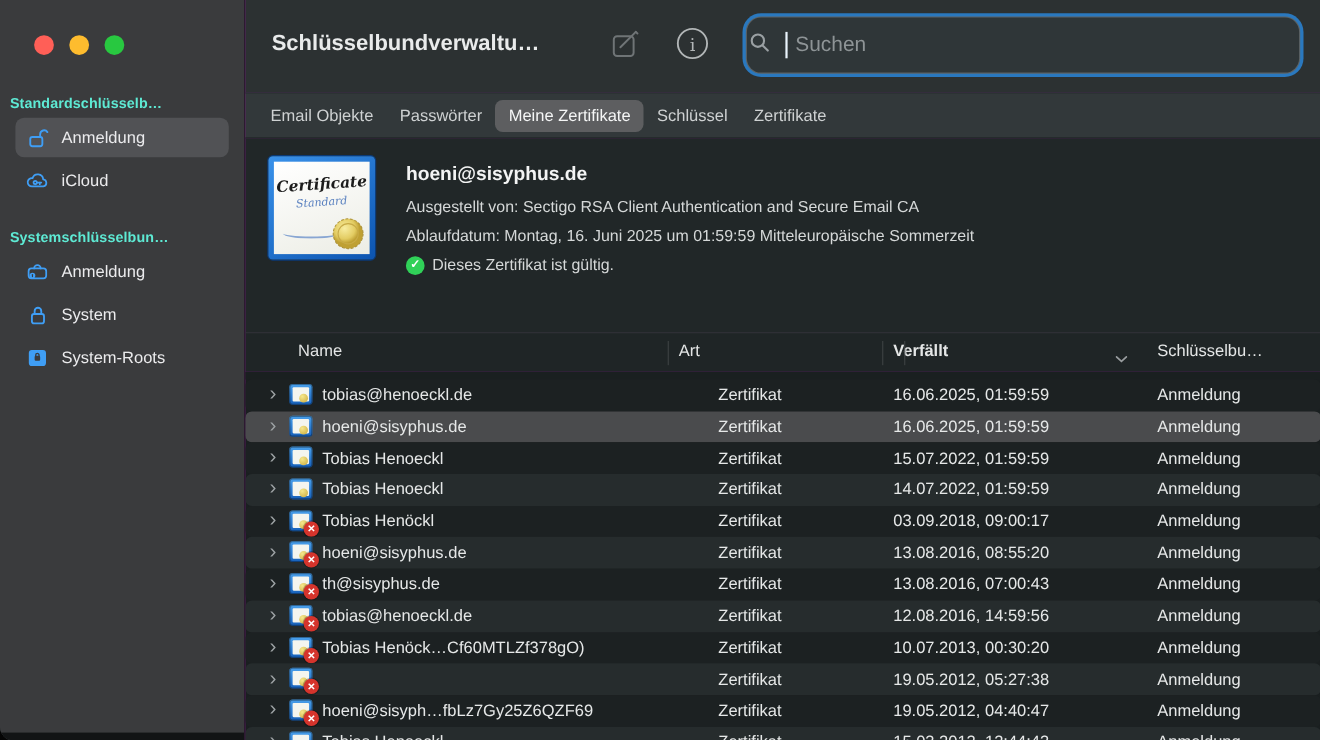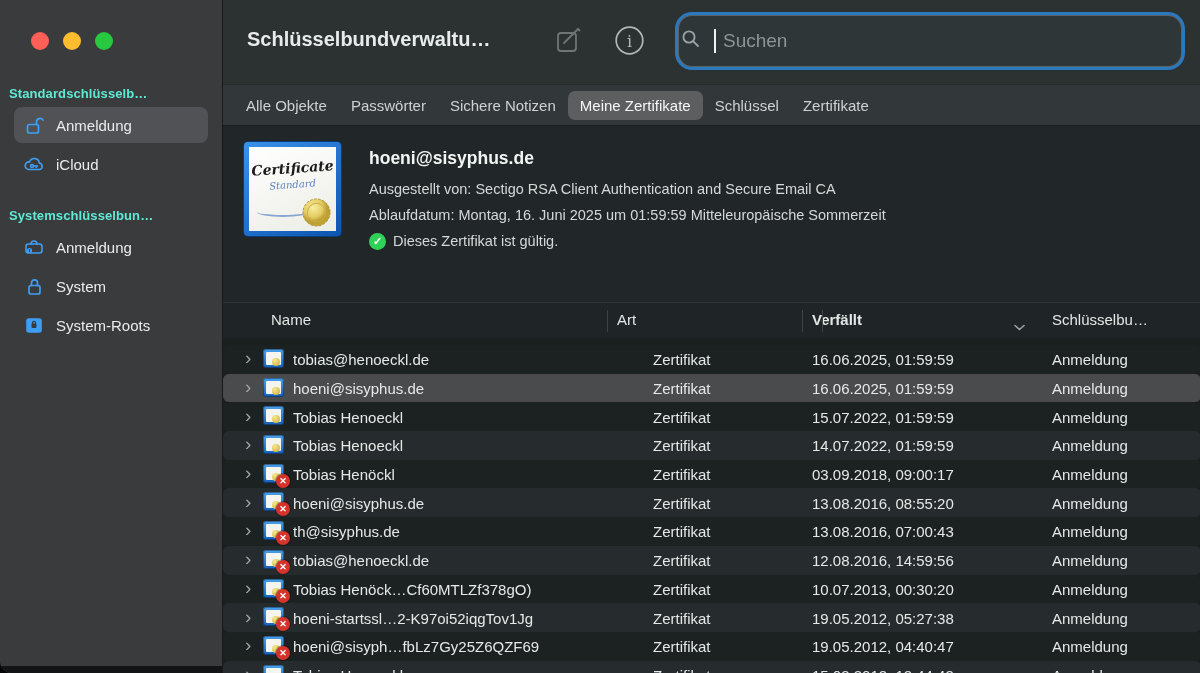--- a/index.html
+++ b/index.html
@@ -217,23 +217,22 @@
             <circle cx="8" cy="8" r="5.6"></circle>
             <line x1="12.3" y1="12.3" x2="17" y2="17"></line>
           </svg>
         </span>
         <span class="caret"></span>
         <span class="ph">Suchen</span>
       </div>
     </div>
 
     <div class="tabbar" id="tabbar">
-        <div class="tab">Alle Objekte</div>
+        <div class="tab">Email Objekte</div>
         <div class="tab">Passwörter</div>
-        <div class="tab">Sichere Notizen</div>
         <div class="tab selected">Meine Zertifikate</div>
         <div class="tab">Schlüssel</div>
         <div class="tab">Zertifikate</div>
       </div>
 
     <div class="detail">
       <div class="cert-badge">
         <div class="cert-inner">
           <div class="cert-word">Certificate</div>
           <div class="cert-sub">Standard</div>
@@ -373,21 +372,20 @@
           <span class="cell art">Zertifikat</span>
           <span class="cell verf">10.07.2013, 00:30:20</span>
           <span class="cell kb">Anmeldung</span>
         </div>
         <div class="trow even">
           <span class="row-chevron">›</span>
           <span class="row-icon">
             <span class="cert-mini"></span>
             <span class="x-badge">✕</span>
           </span>
-          <span class="cell name">hoeni-startssl…2-K97oi52iqgTov1Jg</span>
           <span class="cell art">Zertifikat</span>
           <span class="cell verf">19.05.2012, 05:27:38</span>
           <span class="cell kb">Anmeldung</span>
         </div>
         <div class="trow odd">
           <span class="row-chevron">›</span>
           <span class="row-icon">
             <span class="cert-mini"></span>
             <span class="x-badge">✕</span>
           </span>

